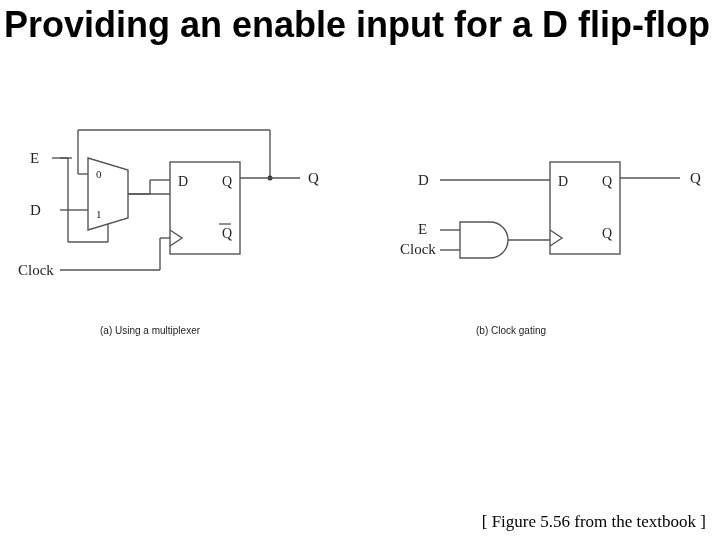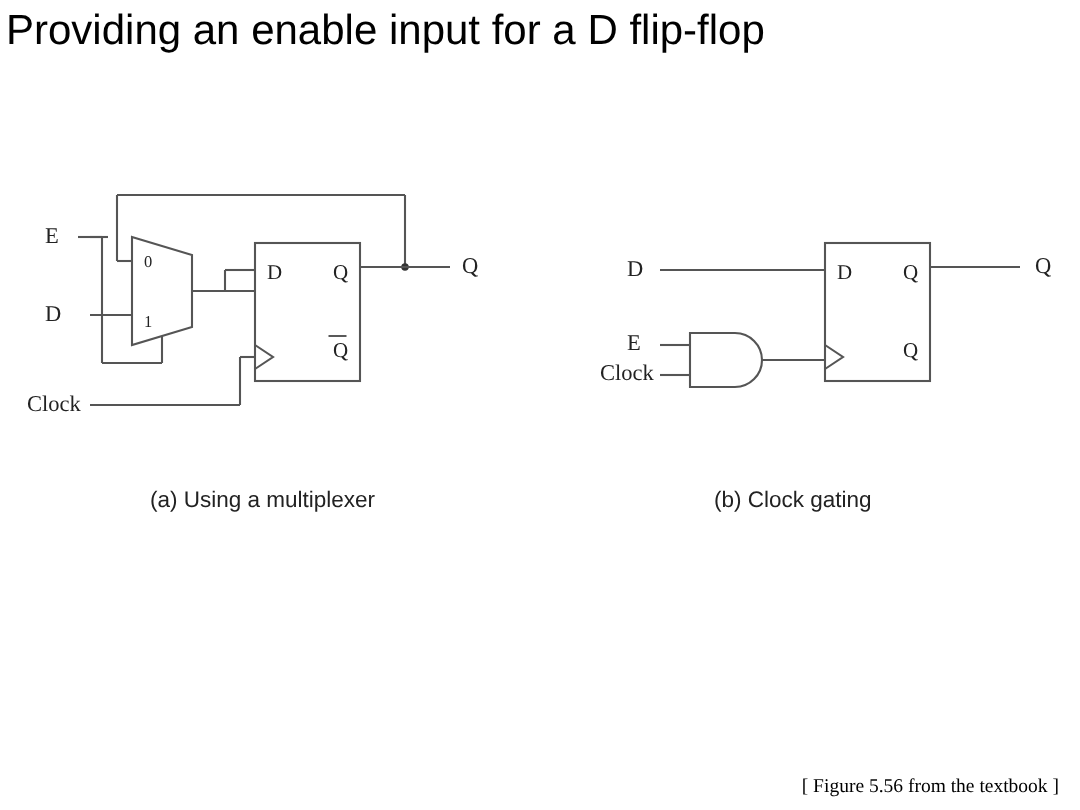--- a/index.html
+++ b/index.html
@@ -6,50 +6,50 @@
     margin: 0;
     padding: 0;
     width: 720px;
     height: 540px;
     font-family: Arial, Helvetica, sans-serif;
     background: #fff;
     position: relative;
     overflow: hidden;
   }
   .title {
-    font-size: 28px;
-    font-weight: normal;
+    font-size: 36px;
+    font-weight: bold;
     padding: 4px 4px 0 4px;
   }
   .stage {
     position: absolute;
     top: 110px;
     left: 0;
     width: 720px;
     height: 260px;
   }
   .lbl {
     position: absolute;
     font-family: "Times New Roman", serif;
     font-size: 15px;
     color: #222;
   }
   .caption {
     position: absolute;
     font-family: Arial, sans-serif;
-    font-size: 15px;
+    font-size: 10px;
     color: #222;
     text-align: center;
   }
   .footnote {
     position: absolute;
     right: 14px;
     bottom: 8px;
     font-family: "Times New Roman", serif;
-    font-size: 13px;
+    font-size: 17px;
   }
   svg { position: absolute; top: 0; left: 0; }
   .wire { stroke: #555; stroke-width: 1.4; fill: none; }
   .shape { stroke: #555; stroke-width: 1.4; fill: #fff; }
   .dot { fill: #333; }
   .small { font-family: "Times New Roman", serif; font-size: 11px; fill: #222; }
   .port { font-family: "Times New Roman", serif; font-size: 14px; fill: #222; }
 </style>
 </head>
 <body>

